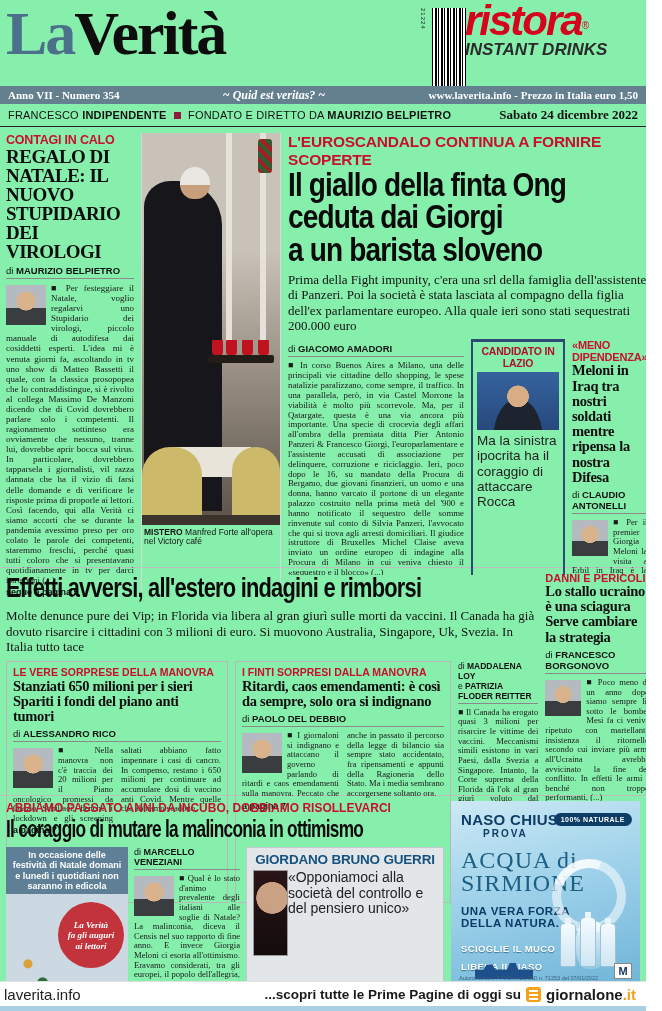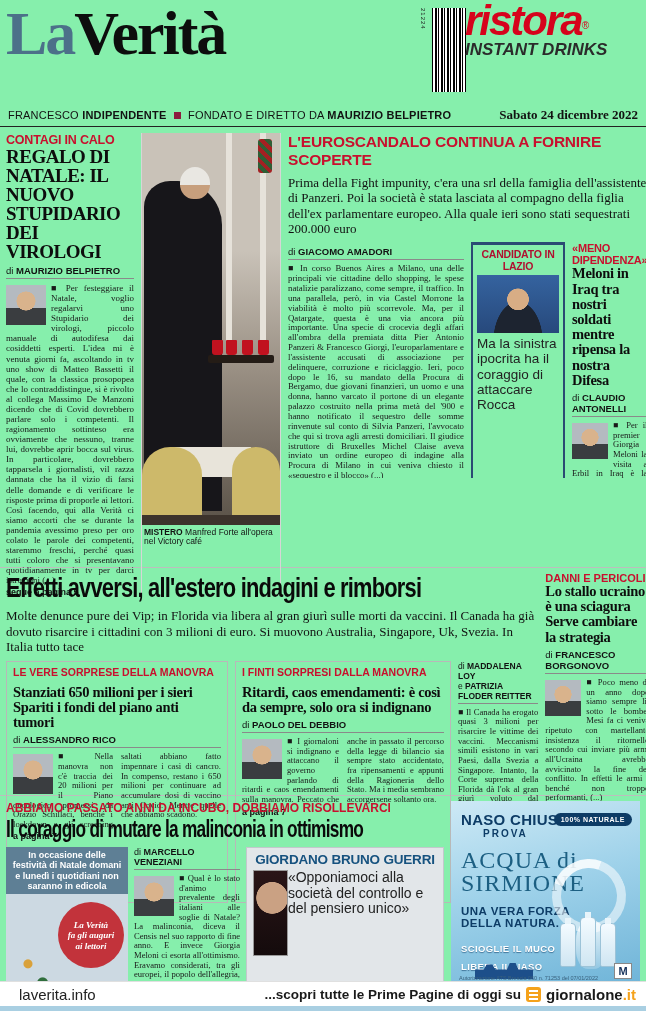--- a/index.html
+++ b/index.html
@@ -81,21 +81,21 @@
   .rail .bodytx{font-size:8.6px;}
   .rail .headshot{width:36px;height:36px;}
 
   
   .zoneB{display:grid;grid-template-columns:1fr 104px;column-gap:7px;padding:4px 6px;height:228px;border-top:1px solid #bdbdbd;}
   .h-eff{font-size:28px;}
   .deckB{font-family:"Liberation Serif",serif;font-size:13px;line-height:1.2;margin-top:4px;}
   .rowB{display:grid;grid-template-columns:222px 216px 1fr;column-gap:7px;margin-top:6px;height:136px;}
   .mbox{border:1px solid #b8b8b8;padding:4px 6px;overflow:hidden;}
   .mbox .kicker{font-size:10.5px;}
-  .mbox .stitle{font-size:14.5px;line-height:1.05;letter-spacing:-.3px;margin-top:7px;}
+  .mbox .stitle{font-size:14.5px;line-height:1.05;letter-spacing:-.3px;margin-top:1px;}
   .twocol{columns:2;column-gap:8px;margin-top:2px;}
   .mbox .bodytx{font-size:8.6px;}
   .loy .byl{font-size:8.5px;margin-top:0;}
   .loy .bodytx{font-size:8.6px;}
 
   
   .zoneC{display:grid;grid-template-columns:438px 1fr;column-gap:7px;padding:5px 6px;height:186px;border-top:1px solid #bdbdbd;}
   .zoneC .kicker{font-size:12px;}
   .h-cor{font-size:24px;}
   .rowC{display:grid;grid-template-columns:122px 106px 1fr;column-gap:6px;margin-top:4px;height:138px;}
@@ -138,21 +138,21 @@
   .ad-swirl2{position:absolute;right:34px;top:120px;width:30px;height:48px;background:linear-gradient(rgba(255,255,255,.8),rgba(255,255,255,.2));border-radius:40%;}
   .ad-bottle{position:absolute;bottom:18px;width:16px;height:44px;background:linear-gradient(#f4fbff,#cfe6f2);border:1px solid #9cc3d8;border-radius:4px 4px 2px 2px;}
   .ad-bottle:before{content:"";display:block;margin:-6px auto 0;width:6px;height:6px;background:#e8f4fa;}
   .ad-sky{position:absolute;left:24px;bottom:6px;width:58px;height:16px;background:#1d4f8a;
     clip-path:polygon(0 100%,0 40%,15% 40%,20% 10%,30% 10%,35% 40%,55% 40%,60% 0,70% 0,75% 40%,100% 40%,100% 100%);}
   .ad-m{position:absolute;right:8px;bottom:6px;width:18px;height:16px;background:#fff;border:1px solid #888;
     color:#16325c;font-weight:bold;font-size:11px;text-align:center;line-height:15px;}
 
   
   .footer{position:absolute;left:0;right:0;bottom:0;height:30px;background:#fff;border-top:1px solid #e0e0e0;
-    display:flex;align-items:center;justify-content:space-between;padding:0 10px 5px 19px;}
+    display:flex;align-items:center;justify-content:space-between;padding:0 10px 5px 4px;}
   .footer:after{content:"";position:absolute;left:0;right:0;bottom:0;height:5px;background:#a9cfe2;}
   .f-left{font-size:15px;color:#222;}
   .f-right{display:flex;align-items:center;gap:5px;font-weight:bold;font-size:13.5px;color:#1a1a1a;}
   .g-icon{width:15px;height:15px;background:#f5a21b;border-radius:3px;position:relative;}
   .g-icon:before{content:"";position:absolute;left:3px;right:3px;top:3px;height:2px;background:#fff;box-shadow:0 4px 0 #fff,0 8px 0 #fff;}
   .g-name{font-weight:bold;font-size:15px;}
   .g-it{color:#f5a21b;font-weight:bold;font-size:15px;}
 </style>
 </head>
 <body>
@@ -161,20 +161,25 @@
 
   <div class="header">
     <div class="logo">
       <span class="la">La</span><span class="ve">Verità</span>
     </div>
     <div class="barcode-num">21224</div>
     <div class="barcode"></div>
     <div class="sponsor">
       <div><span class="brand">ristora</span><span class="reg">®</span></div>
       <div class="tag">INSTANT DRINKS</div>
+    </div>
+    <div class="info-bar">
+      <span>Anno VII - Numero 354</span>
+      <span class="motto">~ Quid est veritas? ~</span>
+      <span>www.laverita.info - Prezzo in Italia euro 1,50</span>
     </div>
     <div class="byline-bar">
       <span class="left">
         <span>FRANCESCO</span>
         <b>INDIPENDENTE</b>
         <span class="redsq"></span>
         <span>FONDATO E DIRETTO DA</span>
         <b>MAURIZIO BELPIETRO</b>
       </span>
       <span class="date">Sabato 24 dicembre 2022</span>
@@ -208,20 +213,25 @@
         <div class="mp-table"></div>
         <div class="mp-chair" style="left:0"></div>
         <div class="mp-chair" style="right:0;width:48px"></div>
         <div class="mp-floor"></div>
       </div>
       <div class="caption"><b>MISTERO</b><span> Manfred Forte all'opera nel Victory café</span></div>
     </div>
 
     <div class="colMain">
       <div class="kicker">L'EUROSCANDALO CONTINUA A FORNIRE SCOPERTE</div>
+      <div class="h-mega mega">
+        <span class="cond sx85">Il giallo della finta Ong</span><br>
+        <span class="cond sx85">ceduta dai Giorgi</span><br>
+        <span class="cond sx85">a un barista sloveno</span>
+      </div>
       <div class="deck">Prima della Fight impunity, c'era una srl della famiglia dell'assistente di Panzeri. Poi la società è stata lasciata al compagno della figlia dell'ex parlamentare europeo. Alla quale ieri sono stati sequestrati 200.000 euro</div>
       <div class="subrow">
         <div class="amadori">
           <div class="byl"><span>di</span> <b>GIACOMO AMADORI</b></div>
           <div class="bodytx">■ In corso Buenos Aires a Milano, una delle principali vie cittadine dello shopping, le spese natalizie paralizzano, come sempre, il traffico. In una parallela, però, in via Castel Morrone la viabilità è molto più scorrevole. Ma, per il Qatargate, questa è una via ancora più importante. Una specie di crocevia degli affari all'ombra della premiata ditta Pier Antonio Panzeri &amp; Francesco Giorgi, l'europarlamentare e l'assistente accusati di associazione per delinquere, corruzione e riciclaggio. Ieri, poco dopo le 16, su mandato della Procura di Bergamo, due giovani finanzieri, un uomo e una donna, hanno varcato il portone di un elegante palazzo costruito nella prima metà del '900 e hanno notificato il sequestro delle somme rinvenute sul conto di Silvia Panzeri, l'avvocato che qui si trova agli arresti domiciliari. Il giudice istruttore di Bruxelles Michel Claise aveva inviato un ordine europeo di indagine alla Procura di Milano in cui veniva chiesto il «sequestro e il blocco» (...)</div>
 
         </div>
         <div class="cbox">
           <div class="kicker">CANDIDATO IN LAZIO</div>
           <div class="cbox-photo"></div>

